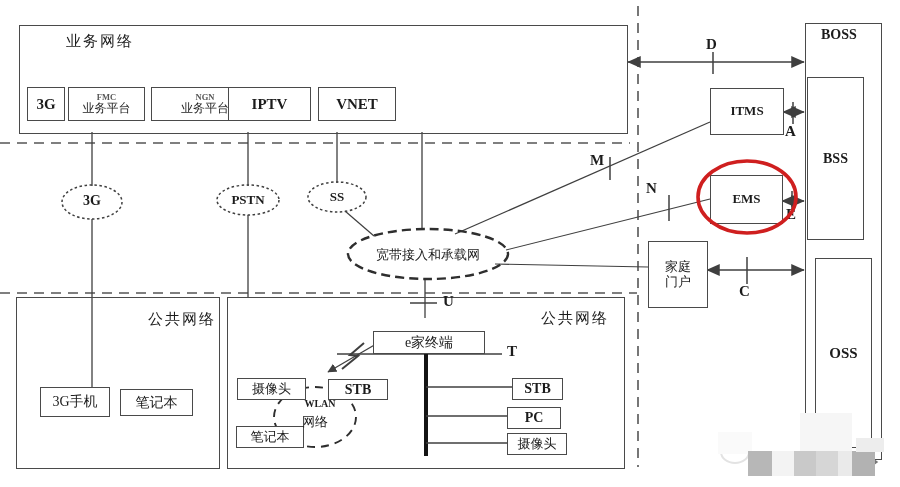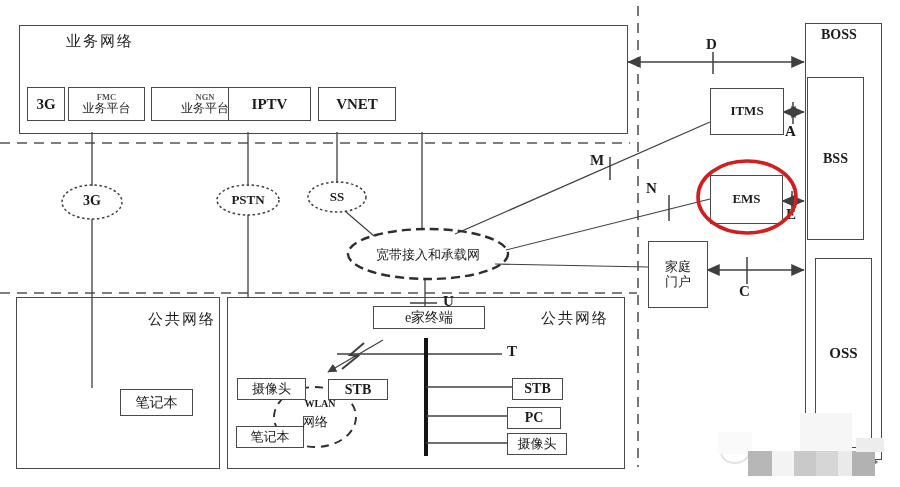--- a/index.html
+++ b/index.html
@@ -145,25 +145,28 @@
       <span>ITMS</span>
     </div>
   <div class="box cn13" style="left:648px;top:241px;width:58px;height:65px;">
     <span>家庭</span>
     <span>门户</span>
   </div>
   <div class="box latin" style="left:710px;top:175px;width:71px;height:47px;font-size:13px;">
       <span>EMS</span>
     </div>
 
+  <div class="box cn14" style="left:40px;top:387px;width:68px;height:28px;">
+      <span>3G手机</span>
+    </div>
   <div class="box cn14" style="left:120px;top:389px;width:71px;height:25px;">
       <span>笔记本</span>
     </div>
 
-  <div class="box cn14" style="left:373px;top:306px;width:110px;height:21px;font-family:Liberation Serif, serif;">
+  <div class="box cn14" style="left:373px;top:331px;width:110px;height:21px;font-family:Liberation Serif, serif;">
       <span>e家终端</span>
     </div>
   <div class="box cn13" style="left:237px;top:378px;width:67px;height:20px;">
       <span>摄像头</span>
     </div>
   <div class="box latin" style="left:328px;top:379px;width:58px;height:19px;font-size:14px;">
       <span>STB</span>
     </div>
   <div class="box cn13" style="left:236px;top:426px;width:66px;height:20px;">
       <span>笔记本</span>

